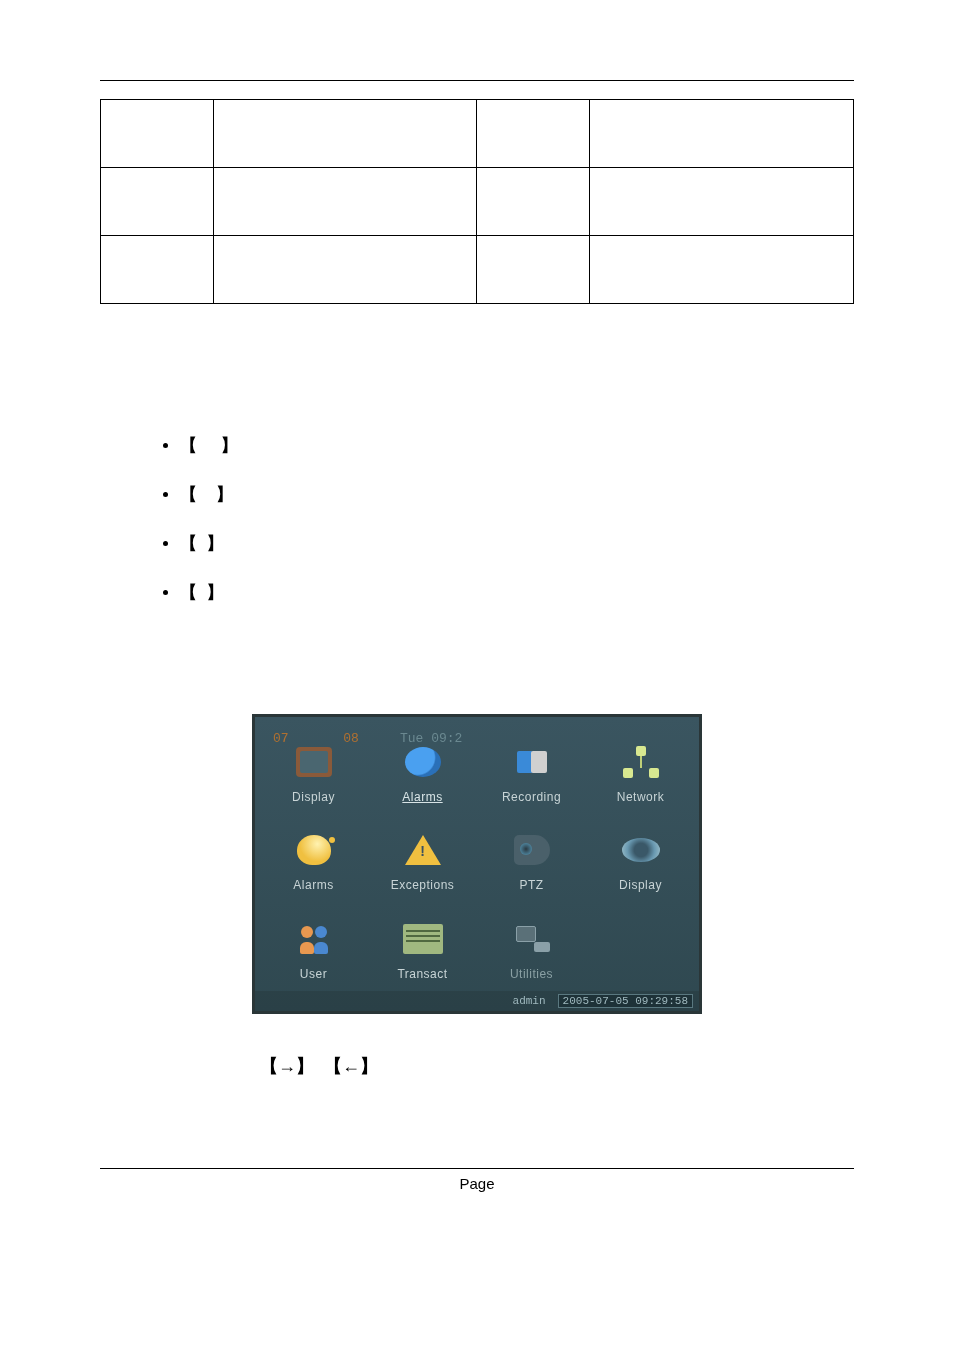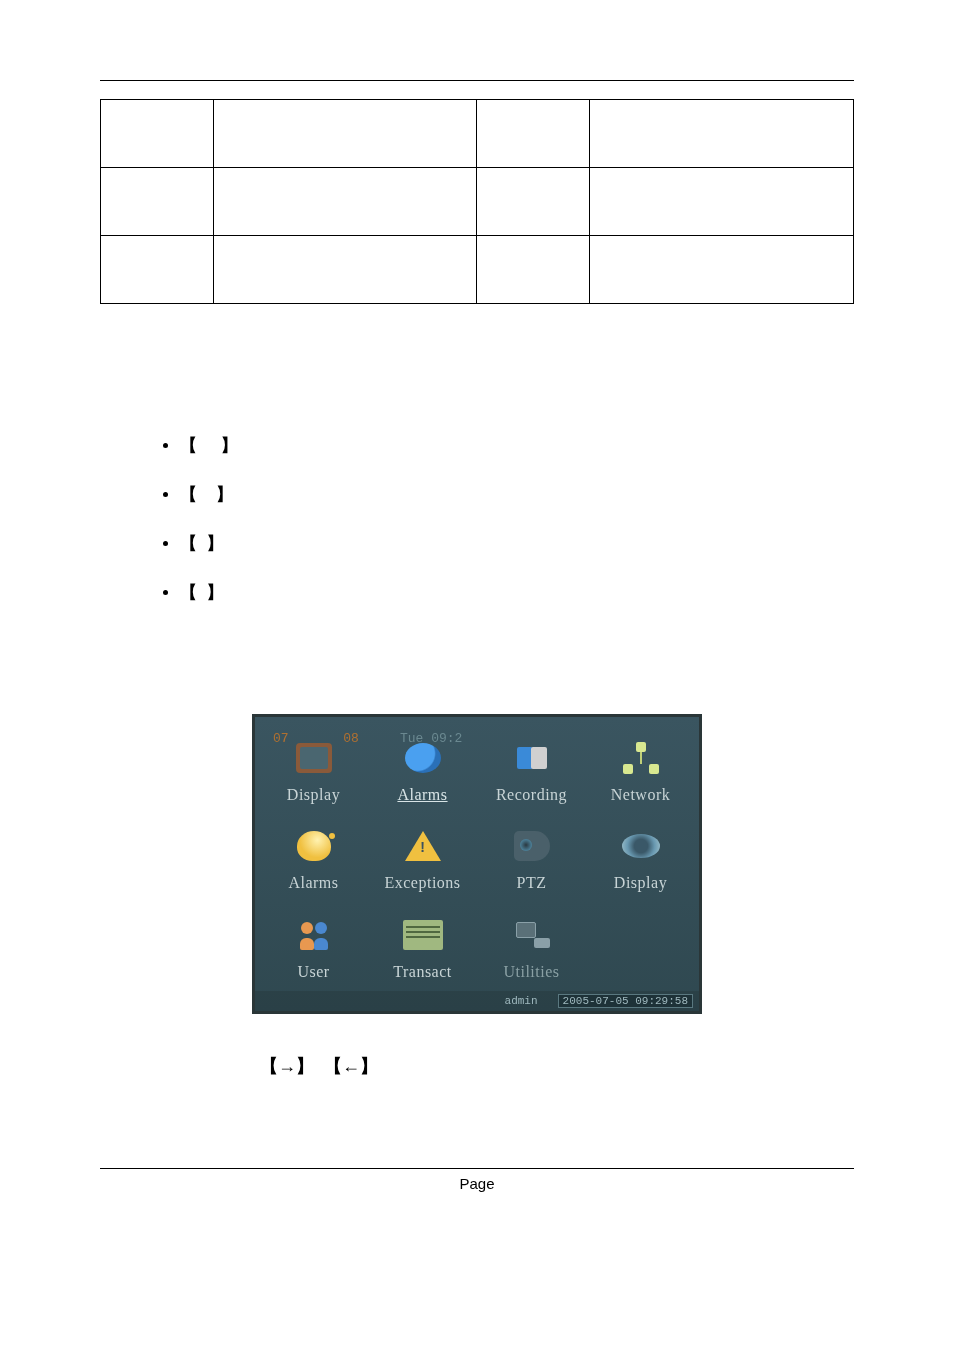--- a/index.html
+++ b/index.html
@@ -17,24 +17,24 @@
     .bullets .bracket { font-weight: bold; display: inline-block; }
     .menu-screenshot {
       width: 450px; height: 300px; margin: 110px auto 0 auto;
       background: linear-gradient(180deg, #3a5560 0%, #2f4850 100%);
       border: 3px solid #2a3638; position: relative;
       display: flex; flex-direction: column;
     }
     .menu-grid { flex: 1; display: grid; grid-template-columns: repeat(4, 1fr); grid-template-rows: repeat(3, 1fr); padding: 8px 4px 0 4px; }
     .menu-cell { display: flex; flex-direction: column; align-items: center; justify-content: flex-end; padding-bottom: 10px; }
     .menu-icon { width: 44px; height: 40px; margin-bottom: 8px; display: flex; align-items: center; justify-content: center; }
-    .menu-label { color: #c8d4d6; font-size: 16px; letter-spacing: 0.5px; font-family: Liberation Serif, serif; }
+    .menu-label { color: #c8d4d6; font-size: 12px; letter-spacing: 0.5px; font-family: Liberation Sans, sans-serif; }
     .menu-label.sel { text-decoration: underline; color: #d8e4e6; }
     .menu-label.util { color: #8aa0a4; }
-    .menu-status { height: 20px; background: rgba(40,60,65,0.6); display: flex; align-items: center; justify-content: flex-end; padding-right: 6px; gap: 20px; }
+    .menu-status { height: 20px; background: rgba(40,60,65,0.6); display: flex; align-items: center; justify-content: flex-end; padding-right: 6px; gap: 12px; }
     .menu-status span { color: #9fb8be; font-size: 11px; font-family: "Courier New", monospace; }
     .menu-status .ts { background: #1e3238; border: 1px solid #5a7880; padding: 0 4px; }
     .top-date { position: absolute; top: 14px; left: 18px; color: #b07030; font-size: 13px; font-family: "Courier New", monospace; }
     .top-date2 { position: absolute; top: 14px; left: 145px; color: #6a8890; font-size: 13px; font-family: "Courier New", monospace; }
     .arrows-line { margin: 40px 0 0 160px; font-size: 18px; font-weight: bold; }
     .footer-hr { border: none; border-top: 1.5px solid #000; margin-top: 90px; }
     .footer-txt { text-align: center; font-size: 15px; margin-top: 6px; }
     
     .ic-display { background: #8a5a3a; border-radius: 4px; width: 36px; height: 30px; position: relative; }
     .ic-display::after { content: ""; position: absolute; inset: 4px; background: #4a6670; border-radius: 2px; }

